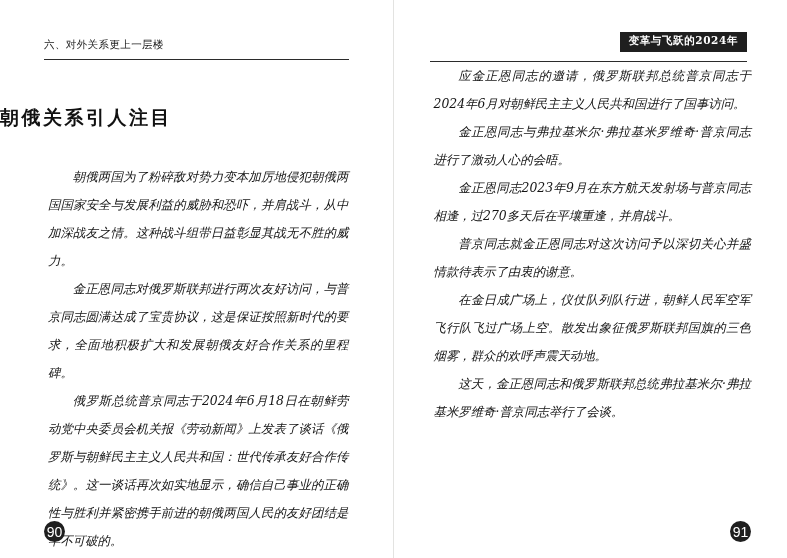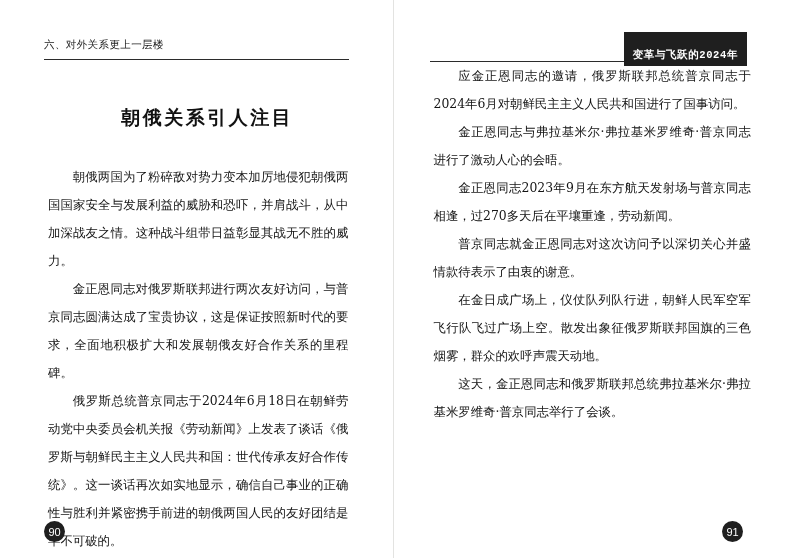--- a/index.html
+++ b/index.html
@@ -48,72 +48,72 @@
     border-bottom: 1.4px solid #2b2b2b;
   }
   .rh-right .tagbox {
     position: absolute;
     right: 0;
     top: -6px;
     background: #1f1f1f;
     color: #ffffff;
     font-size: 10.5px;
     font-weight: bold;
-    padding: 16px 9px 4px 9px;
+    padding: 2px 9px 4px 9px;
     letter-spacing: 0.6px;
     white-space: nowrap;
-    font-family: Liberation Mono, monospace;
   }
 
   
   .title {
     position: absolute;
     top: 105px;
-    left: 11px;
+    left: 0;
     width: 100%;
-    text-align: center;
+    text-align: left;
     font-size: 19px;
     font-weight: bold;
     letter-spacing: 2.5px;
     color: #111;
   }
   .col {
     position: absolute;
     left: 48px;
     right: 44px;
     font-size: 12.4px;
     line-height: 28px;
     color: #141414;
     text-align: justify;
     text-justify: inter-ideograph;
   }
   .col.left-body { top: 163px; }
   .col.right-body { left: 40px; right: 36px; top: 62px; }
   .col p {
     margin: 0 0 0 0;
     text-indent: 2em;
+    font-style: italic;
   }
 
   
   .folio {
     position: absolute;
     bottom: 16px;
     width: 21px;
     height: 21px;
     border-radius: 50%;
     background: #1f1f1f;
     color: #fff;
-    font-size: 11px;
+    font-size: 14px;
     display: flex;
     align-items: center;
     justify-content: center;
     font-family: "Liberation Sans", sans-serif;
   }
   .folio.left-folio { left: 44px; }
-  .folio.right-folio { right: 44px; margin-left: 25px; }
+  .folio.right-folio { right: 36px; margin-left: 25px; }
 </style>
 </head>
 <body>
 
 <div class="spread">
 
   <div class="page left">
 
     <div class="rh-left">六、对外关系更上一层楼</div>
 
@@ -130,21 +130,21 @@
 
   <div class="page right">
 
     <div class="rh-right">
       <span class="tagbox">变革与飞跃的2024年</span>
     </div>
 
     <div class="col right-body">
       <p>应金正恩同志的邀请，俄罗斯联邦总统普京同志于2024年6月对朝鲜民主主义人民共和国进行了国事访问。</p>
       <p>金正恩同志与弗拉基米尔·弗拉基米罗维奇·普京同志进行了激动人心的会晤。</p>
-      <p>金正恩同志2023年9月在东方航天发射场与普京同志相逢，过270多天后在平壤重逢，劳动新闻。</p>
+      <p>金正恩同志2023年9月在东方航天发射场与普京同志相逢，过270多天后在平壤重逢，并肩战斗。</p>
       <p>普京同志就金正恩同志对这次访问予以深切关心并盛情款待表示了由衷的谢意。</p>
       <p>在金日成广场上，仪仗队列队行进，朝鲜人民军空军飞行队飞过广场上空。散发出象征俄罗斯联邦国旗的三色烟雾，群众的欢呼声震天动地。</p>
       <p>这天，金正恩同志和俄罗斯联邦总统弗拉基米尔·弗拉基米罗维奇·普京同志举行了会谈。</p>
     </div>
 
     <div class="folio right-folio">91</div>
   </div>
 
 </div>
 

